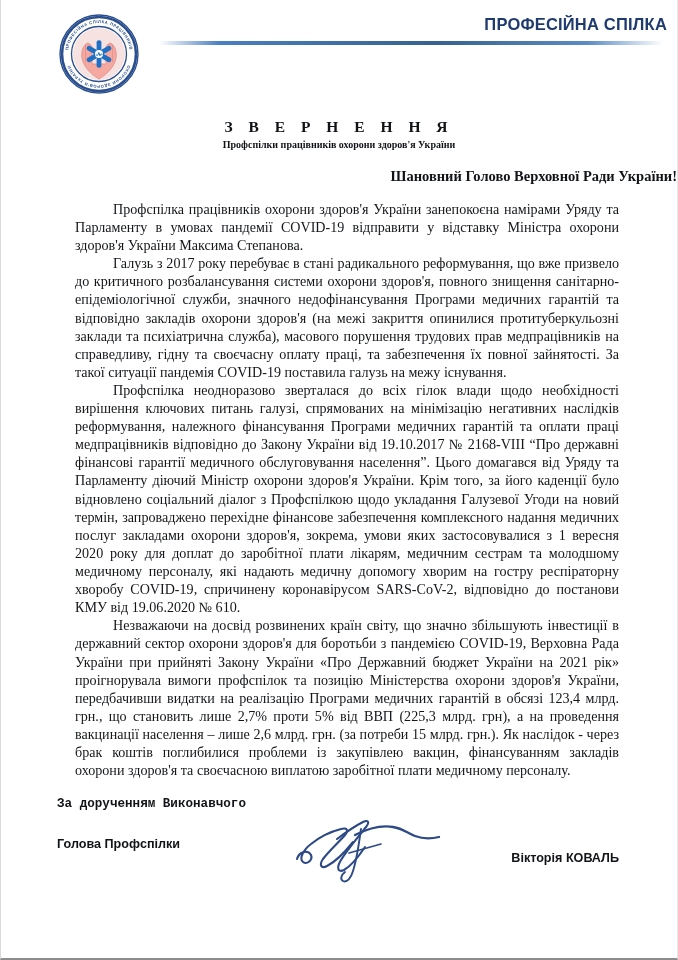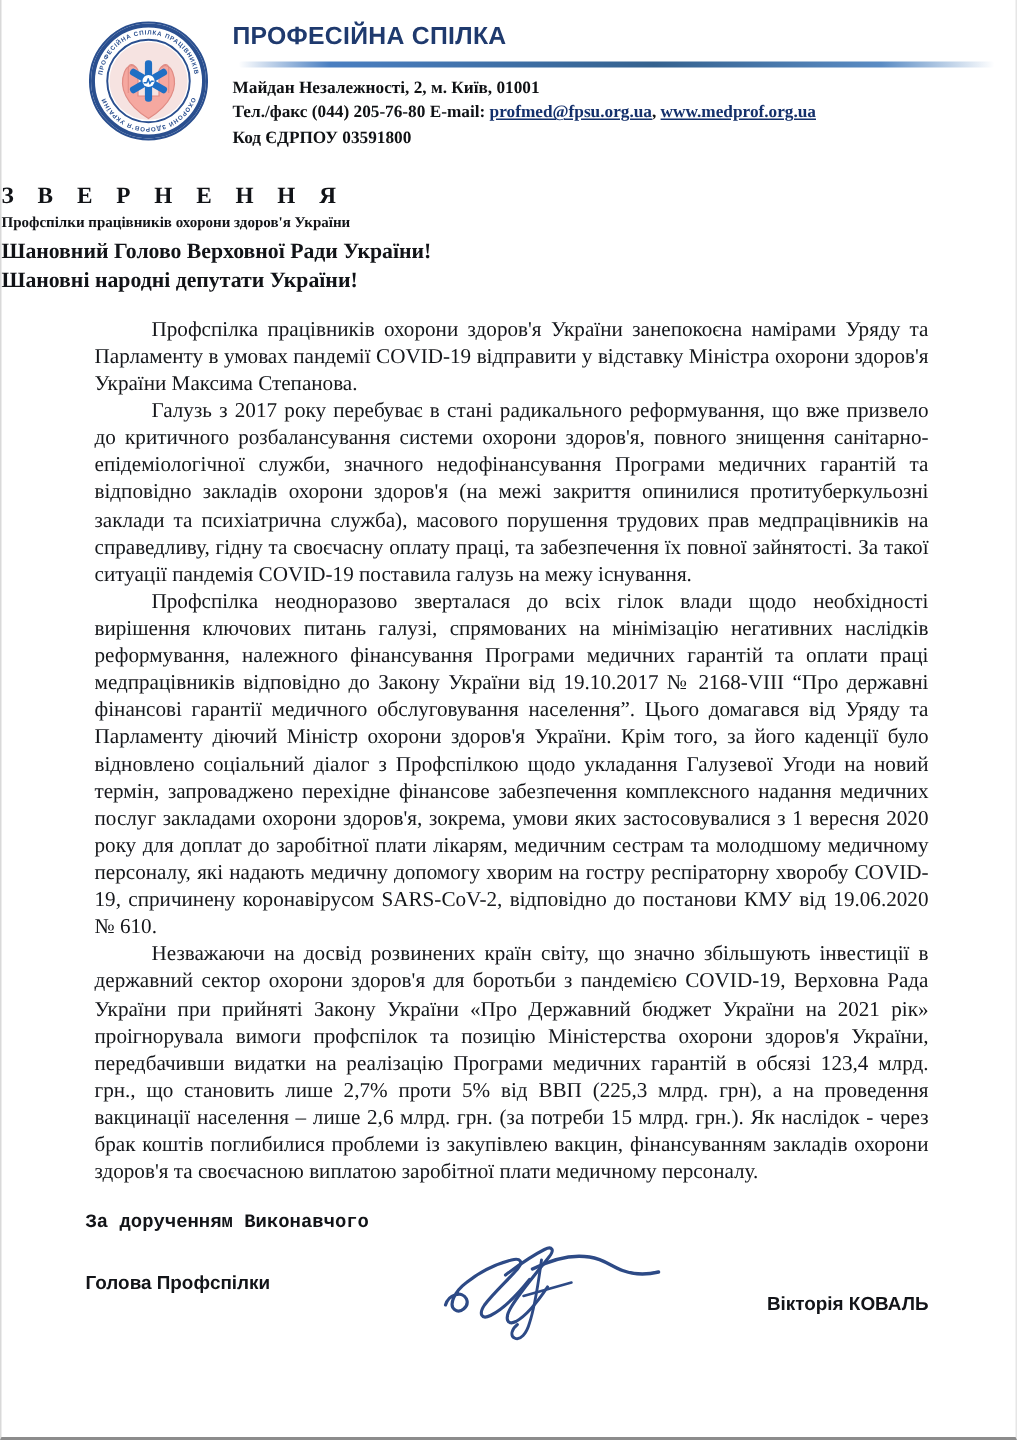--- a/index.html
+++ b/index.html
@@ -40,21 +40,21 @@
     padding-top: 4px;
   }
   .logo {
     position: relative;
     width: 84px;
     height: 84px;
   }
   .head-text {
     flex: 1 1 auto;
     padding-left: 10px;
-    text-align: left;
+    text-align: right;
   }
   .org-title {
     font-family: "Liberation Sans", "DejaVu Sans", sans-serif;
     font-weight: bold;
     font-size: 16.5px;
     line-height: 1.22;
     letter-spacing: 0.2px;
     color: #1f3a6e;
     margin: 6px 0 0 0;
   }
@@ -72,52 +72,53 @@
     line-height: 1.42;
     color: #101215;
   }
   .contact a, .contact .link {
     color: #14306b;
     text-decoration: underline;
   }
 
   
   .title-block {
+    text-align: center;
     margin-top: 22px;
   }
   .doc-title {
     font-family: "Liberation Serif", "DejaVu Serif", serif;
     font-weight: bold;
     font-size: 15.5px;
     letter-spacing: 6px;
     color: #111317;
     margin: 0;
   }
   .doc-subtitle {
     font-family: "Liberation Serif", "DejaVu Serif", serif;
     font-weight: bold;
     font-size: 10px;
     color: #111317;
     margin: 3px 0 0 0;
   }
   .salutation {
-    margin-top: 5px;
-    text-align: left;
+    margin-top: 17px;
+    text-align: right;
   }
   .salutation div {
     font-family: "Liberation Serif", "DejaVu Serif", serif;
     font-weight: bold;
     font-size: 14.5px;
     line-height: 1.30;
     color: #111317;
   }
 
   
   .body-text {
-    margin: 14px 0 0 0;
+    margin: 14px 0 0 12px;
     padding: 0 58px 0 62px;
   }
   .body-text p {
     margin: 0 0 0 0;
     text-align: justify;
     text-justify: inter-word;
     text-indent: 38px;
     font-size: 14.1px;
     line-height: 1.285;
     color: #14161a;
@@ -209,38 +210,30 @@
       </div>
     </div>
 
     <div class="head-text">
       <div class="org-title">
         <span>ПРОФЕСІЙНА СПІЛКА</span>
       </div>
 
       <div class="rule"></div>
 
-      <div class="contact">
-        <div>Майдан Незалежності, 2, м. Київ, 01001</div>
-        <div>
-          <span>Тел./факс (044) 205-76-80 E-mail: </span><a class="link" href="#">profmed@fpsu.org.ua</a><span>, </span><a class="link" href="#">www.medprof.org.ua</a>
-        </div>
-        <div>Код ЄДРПОУ 03591800</div>
-      </div>
     </div>
   </div>
 
   <div class="title-block">
     <div class="doc-title">З В Е Р Н Е Н Н Я</div>
     <div class="doc-subtitle">Профспілки працівників охорони здоров'я України</div>
   </div>
 
   <div class="salutation">
     <div>Шановний Голово Верховної Ради України!</div>
-    <div>Шановні народні депутати України!</div>
   </div>
 
   <div class="body-text">
     <p>Профспілка працівників охорони здоров'я України занепокоєна намірами Уряду та Парламенту в умовах пандемії COVID-19 відправити у відставку Міністра охорони здоров'я України Максима Степанова.</p>
     <p>Галузь з 2017 року перебуває в стані радикального реформування, що вже призвело до критичного розбалансування системи охорони здоров'я, повного знищення санітарно-епідеміологічної служби, значного недофінансування Програми медичних гарантій та відповідно закладів охорони здоров'я (на межі закриття опинилися протитуберкульозні заклади та психіатрична служба), масового порушення трудових прав медпрацівників на справедливу, гідну та своєчасну оплату праці, та забезпечення їх повної зайнятості. За такої ситуації пандемія COVID-19 поставила галузь на межу існування.</p>
     <p>Профспілка неодноразово зверталася до всіх гілок влади щодо необхідності вирішення ключових питань галузі, спрямованих на мінімізацію негативних наслідків реформування, належного фінансування Програми медичних гарантій та оплати праці медпрацівників відповідно до Закону України від 19.10.2017 № 2168-VIII “Про державні фінансові гарантії медичного обслуговування населення”. Цього домагався від Уряду та Парламенту діючий Міністр охорони здоров'я України. Крім того, за його каденції було відновлено соціальний діалог з Профспілкою щодо укладання Галузевої Угоди на новий термін, запроваджено перехідне фінансове забезпечення комплексного надання медичних послуг закладами охорони здоров'я, зокрема, умови яких застосовувалися з 1 вересня 2020 року для доплат до заробітної плати лікарям, медичним сестрам та молодшому медичному персоналу, які надають медичну допомогу хворим на гостру респіраторну хворобу COVID-19, спричинену коронавірусом SARS-CoV-2, відповідно до постанови КМУ від 19.06.2020 № 610.</p>
     <p>Незважаючи на досвід розвинених країн світу, що значно збільшують інвестиції в державний сектор охорони здоров'я для боротьби з пандемією COVID-19, Верховна Рада України при прийняті Закону України «Про  Державний бюджет України на 2021 рік» проігнорувала вимоги профспілок та позицію Міністерства охорони здоров'я України, передбачивши видатки на реалізацію Програми медичних гарантій в обсязі 123,4 млрд. грн., що становить лише 2,7% проти 5% від ВВП (225,3 млрд. грн), а на проведення вакцинації населення – лише 2,6 млрд. грн. (за потреби 15 млрд. грн.). Як наслідок - через брак коштів поглибилися проблеми із  закупівлею вакцин, фінансуванням закладів охорони здоров'я та своєчасною виплатою заробітної плати медичному персоналу.</p>
   </div>
 
   <div class="signature">

